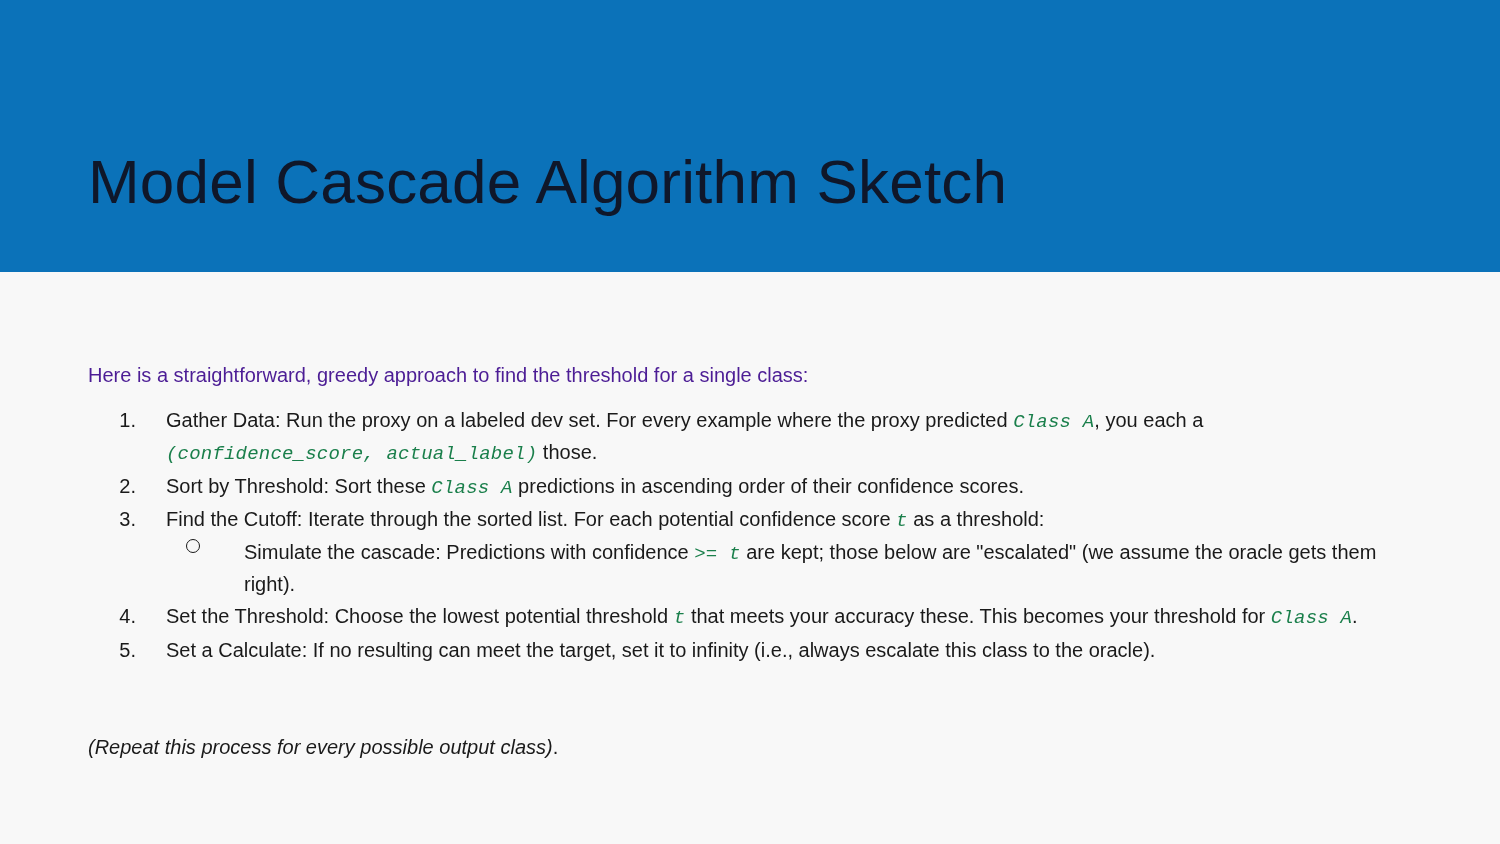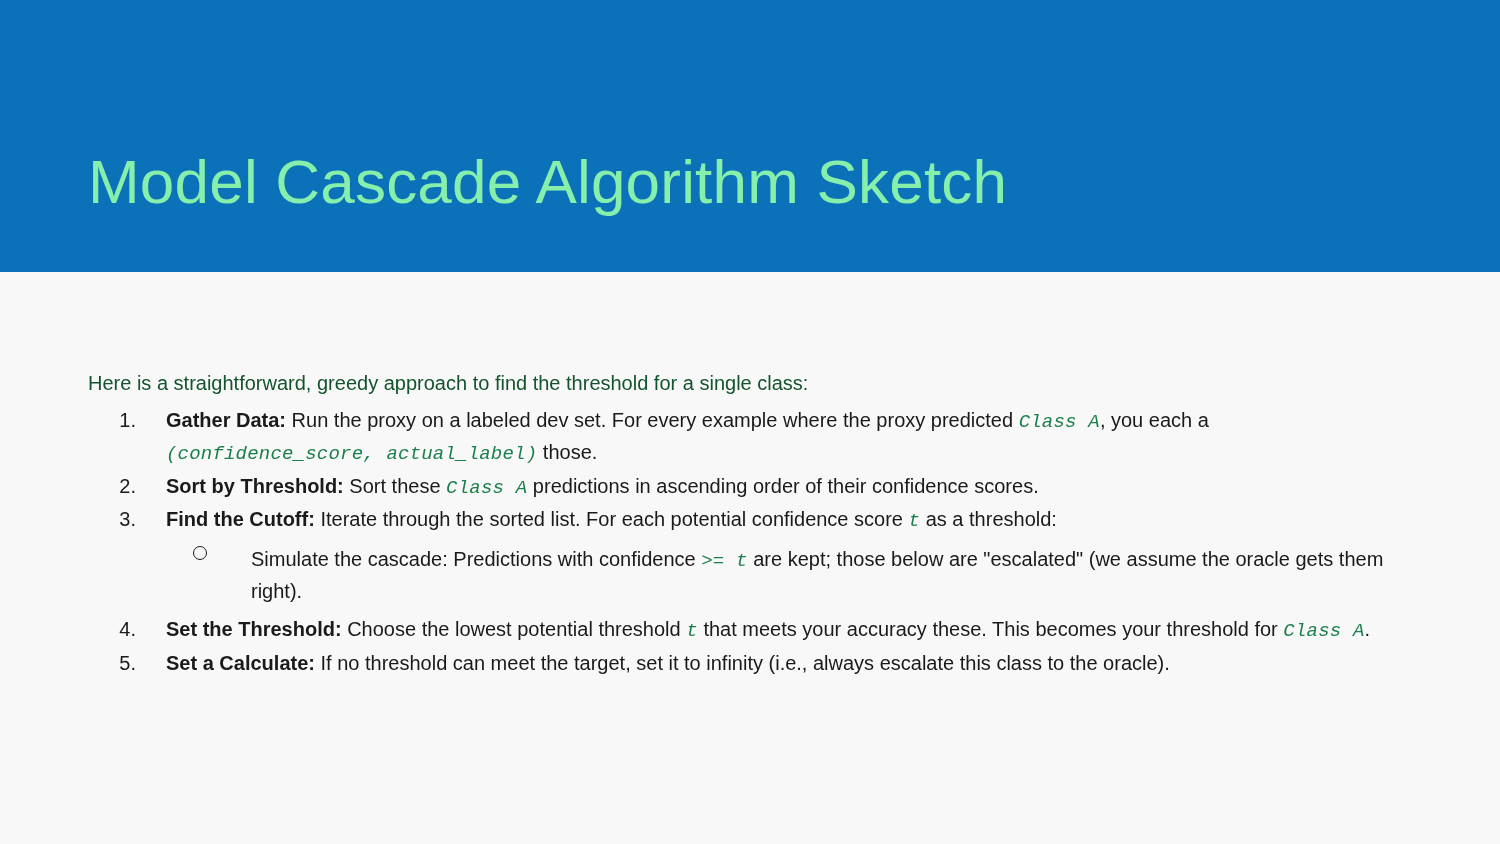--- a/index.html
+++ b/index.html
@@ -26,40 +26,40 @@
     width: 1500px;
     height: 272px;
     background: #0b72b9;
     box-shadow: 0 3px 6px rgba(0,0,0,0.35);
   }
   .header-title {
     position: absolute;
     left: 88px;
     top: 148px;
     font-size: 62px;
-    color: #86efac;
+    color: #0f172a;
     font-weight: 400;
     letter-spacing: 0.2px;
     line-height: 1.1;
     white-space: nowrap;
   }
   .body-area {
     position: absolute;
     top: 272px;
     left: 0;
     width: 1500px;
     height: 572px;
     background: #f8f8f8;
   }
   .intro {
     position: absolute;
     left: 88px;
-    top: 97px;
+    top: 89px;
     font-size: 20px;
-    color: #14532d;
+    color: #4c1d95;
     line-height: 1.45;
   }
   .steps {
     position: absolute;
     left: 88px;
     top: 133px;
     width: 1310px;
     margin: 0;
     padding: 0;
     list-style: none;
@@ -75,41 +75,41 @@
   .steps > li > .marker {
     position: absolute;
     left: 18px;
     top: 0;
     width: 30px;
     text-align: right;
     color: #1a1a1a;
   }
   .substeps {
     list-style: none;
-    margin: 7px;
+    margin: 0;
     padding: 0;
   }
   .substeps > li {
     position: relative;
     padding-left: 78px;
     margin: 0;
   }
   .substeps > li > .marker {
     position: absolute;
     left: 20px;
     top: 2px;
     width: 14px;
     height: 14px;
     border: 1.6px solid #1a1a1a;
     border-radius: 50%;
     box-sizing: border-box;
     text-align: center;
   }
   b, .bold {
-    font-weight: bold;
+    font-weight: normal;
   }
   code, .code {
     font-family: "Liberation Mono", monospace;
     color: #1a7f4b;
     font-size: 19px;
     letter-spacing: 0.2px;
     font-style: italic;
   }
   .closing {
     position: absolute;
@@ -152,20 +152,23 @@
             <span class="marker"></span><span>Simulate the cascade: Predictions with confidence </span><code>&gt;= t</code><span> are kept; those below are "escalated" (we assume the oracle gets them right).</span>
           </li>
         </ul>
       </li>
 
       <li>
         <span class="marker">4.</span><b>Set the Threshold:</b><span> Choose the lowest potential threshold </span><code>t</code><span> that meets your accuracy these. This becomes your threshold for </span><code>Class A</code><span>.</span>
       </li>
 
       <li>
-        <span class="marker">5.</span><b>Set a Calculate:</b><span> If no threshold can meet the target, set it to infinity (i.e., always escalate this class to the oracle).</span>
+        <span class="marker">5.</span><b>Set a Calculate:</b><span> If no resulting can meet the target, set it to infinity (i.e., always escalate this class to the oracle).</span>
       </li>
 
     </ol>
 
+    <div class="closing">
+      <span class="it">(Repeat this process for every possible output class)</span><span>.</span>
+    </div>
 
   </div>
 </div>
 
 </body></html>

